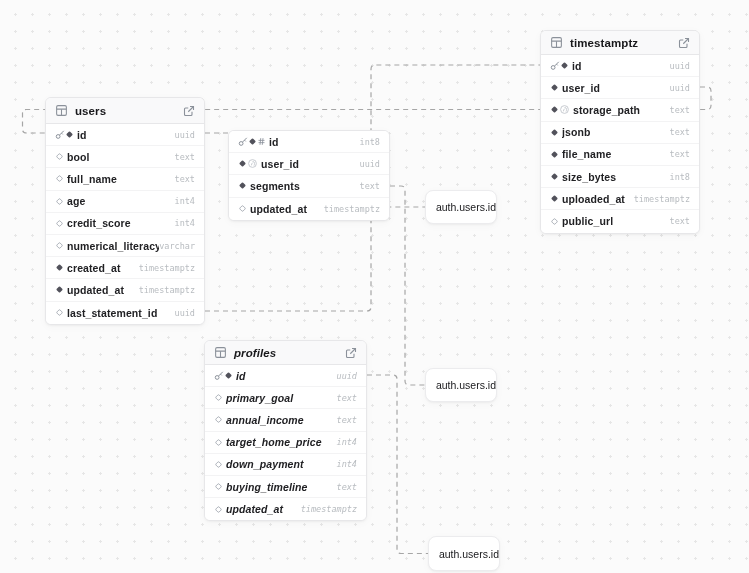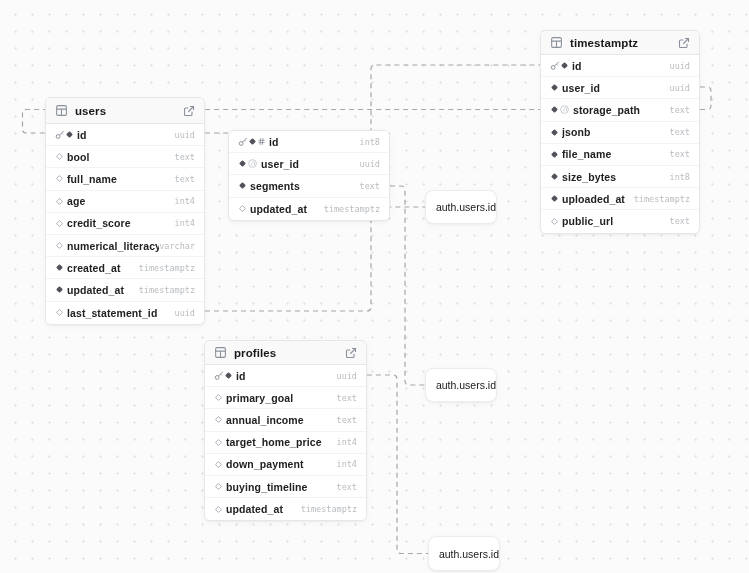--- a/index.html
+++ b/index.html
@@ -231,21 +231,21 @@
       <div class="table-row">
         <span class="icn">
           <svg width="9" height="9" viewBox="0 0 24 24" fill="none">
             <rect x="6.2" y="6.2" width="11.6" height="11.6" rx="2.5" transform="rotate(45 12 12)" stroke="#a6abb3" stroke-width="2.4"></rect>
           </svg>
         </span>
         <span class="col-name">updated_at</span>
         <span class="col-type">timestamptz</span>
       </div>
     </div>
-    <div class="table-node" style="left: 204px; top: 340px; width: 163px;">
+    <div class="table-node" style="left: 204px; top: 340px; width: 163px; font-style: italic;">
       <div class="table-header" style="height: 24px;">
         <span class="icn">
           <svg width="13" height="13" viewBox="0 0 24 24" fill="none" stroke="#8b919a" stroke-width="2">
             <rect x="3" y="3" width="18" height="18" rx="2.5"></rect>
             <line x1="3" y1="9.5" x2="21" y2="9.5"></line>
             <line x1="12" y1="9.5" x2="12" y2="21"></line>
           </svg>
         </span>
         <span class="table-title">profiles</span>
         <span class="hdr-spacer"></span>

